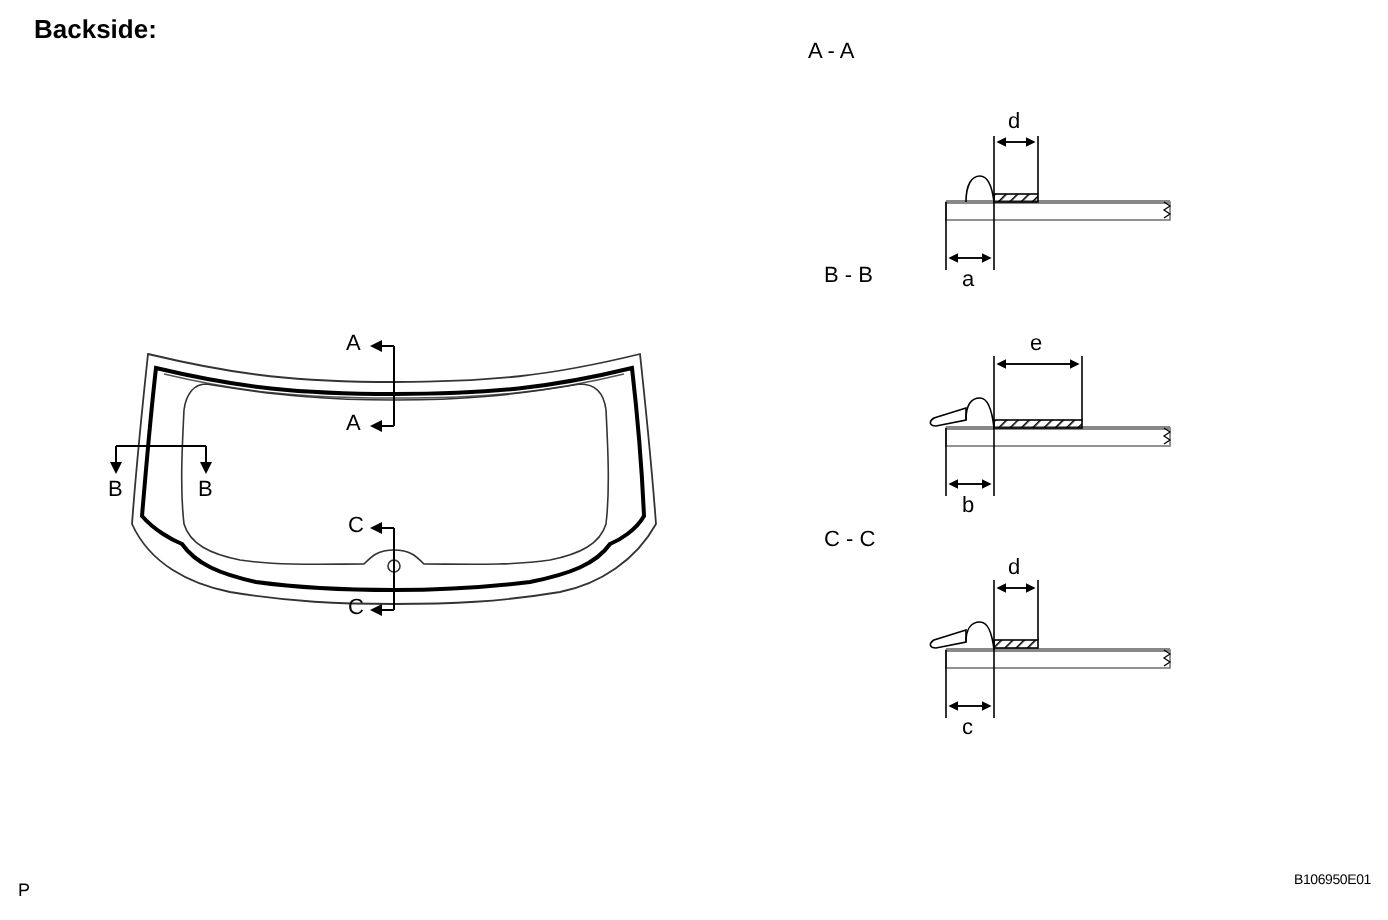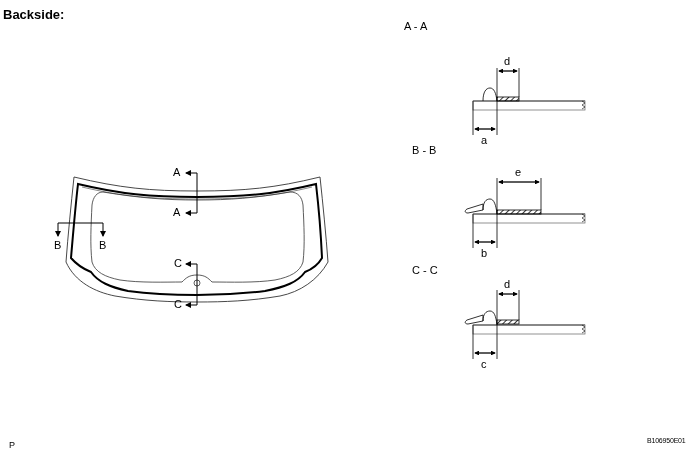--- a/index.html
+++ b/index.html
@@ -1,18 +1,18 @@
 <!DOCTYPE html>
 <html><head>
   <meta charset="utf-8">
   <style>
     html, body { margin: 0; padding: 0; background: #ffffff; }
     body { width: 694px; height: 460px; position: relative; overflow: hidden;
            font-family: "Liberation Sans", "DejaVu Sans", sans-serif; color: #000; }
-    .title { position: absolute; left: 3px; top: 7px; font-size: 13px; font-weight: bold; }
+    .title { position: absolute; left: 17px; top: 7px; font-size: 13px; font-weight: bold; }
     .footer-left { position: absolute; left: 9px; top: 440px; font-size: 9px; }
     .footer-right { position: absolute; left: 647px; top: 437px; font-size: 7px; letter-spacing: -0.2px; }
     .sec-title { position: absolute; font-size: 11px; }
     svg.diagram { position: absolute; left: 0; top: 0; }
   </style>
 </head>
 <body>
 
 <div class="title">Backside:</div>
 
@@ -118,21 +118,21 @@
 </svg>
 
 <div class="sec-title" style="left:173px;top:166px;">A</div>
 <div class="sec-title" style="left:173px;top:206px;">A</div>
 <div class="sec-title" style="left:54px;top:239px;">B</div>
 <div class="sec-title" style="left:99px;top:239px;">B</div>
 <div class="sec-title" style="left:174px;top:257px;">C</div>
 <div class="sec-title" style="left:174px;top:298px;">C</div>
 
 <div class="sec-title" style="left:404px;top:20px;">A - A</div>
-<div class="sec-title" style="left:412px;top:144px;">B - B</div>
+<div class="sec-title" style="left:412px;top:132px;">B - B</div>
 <div class="sec-title" style="left:412px;top:264px;">C - C</div>
 
 <div class="sec-title" style="left:504px;top:55px;">d</div>
 <div class="sec-title" style="left:481px;top:134px;">a</div>
 <div class="sec-title" style="left:515px;top:166px;">e</div>
 <div class="sec-title" style="left:481px;top:247px;">b</div>
 <div class="sec-title" style="left:504px;top:278px;">d</div>
 <div class="sec-title" style="left:481px;top:358px;">c</div>
 
 <div class="footer-left">P</div>

